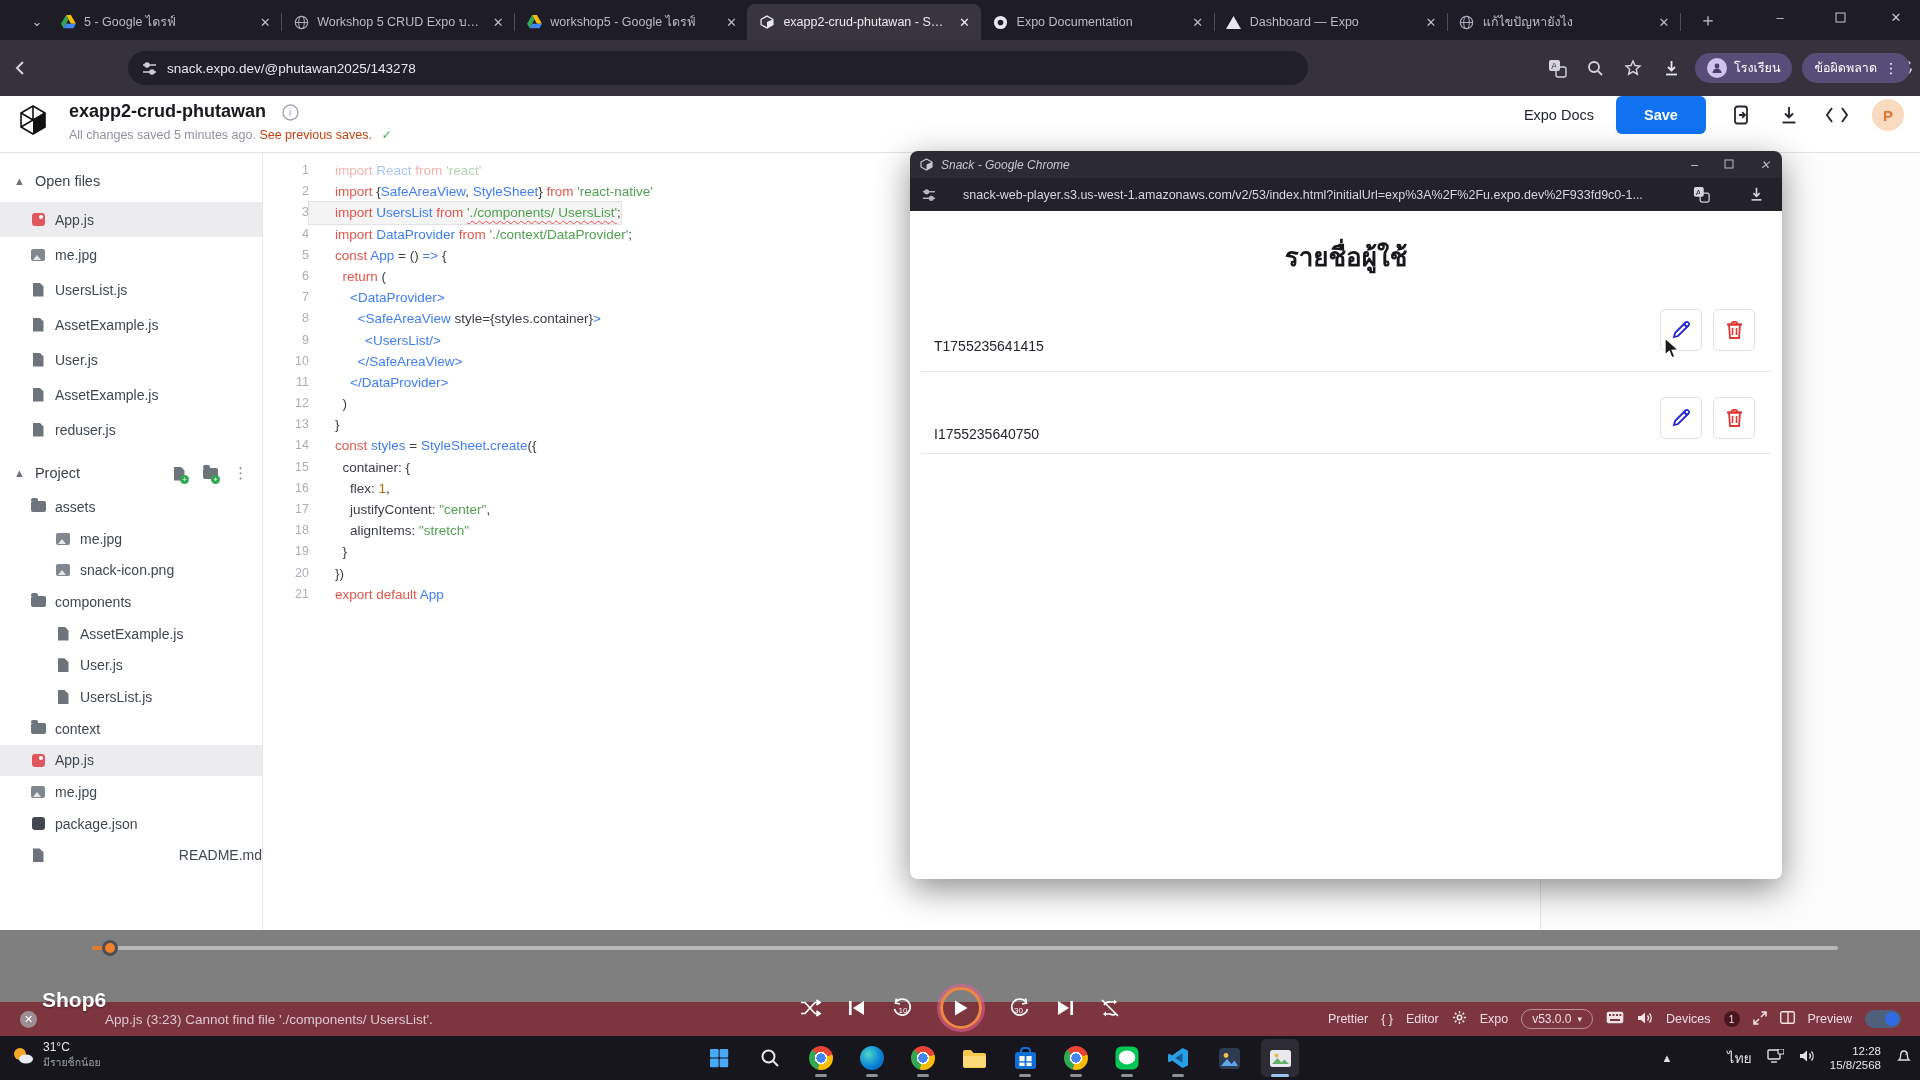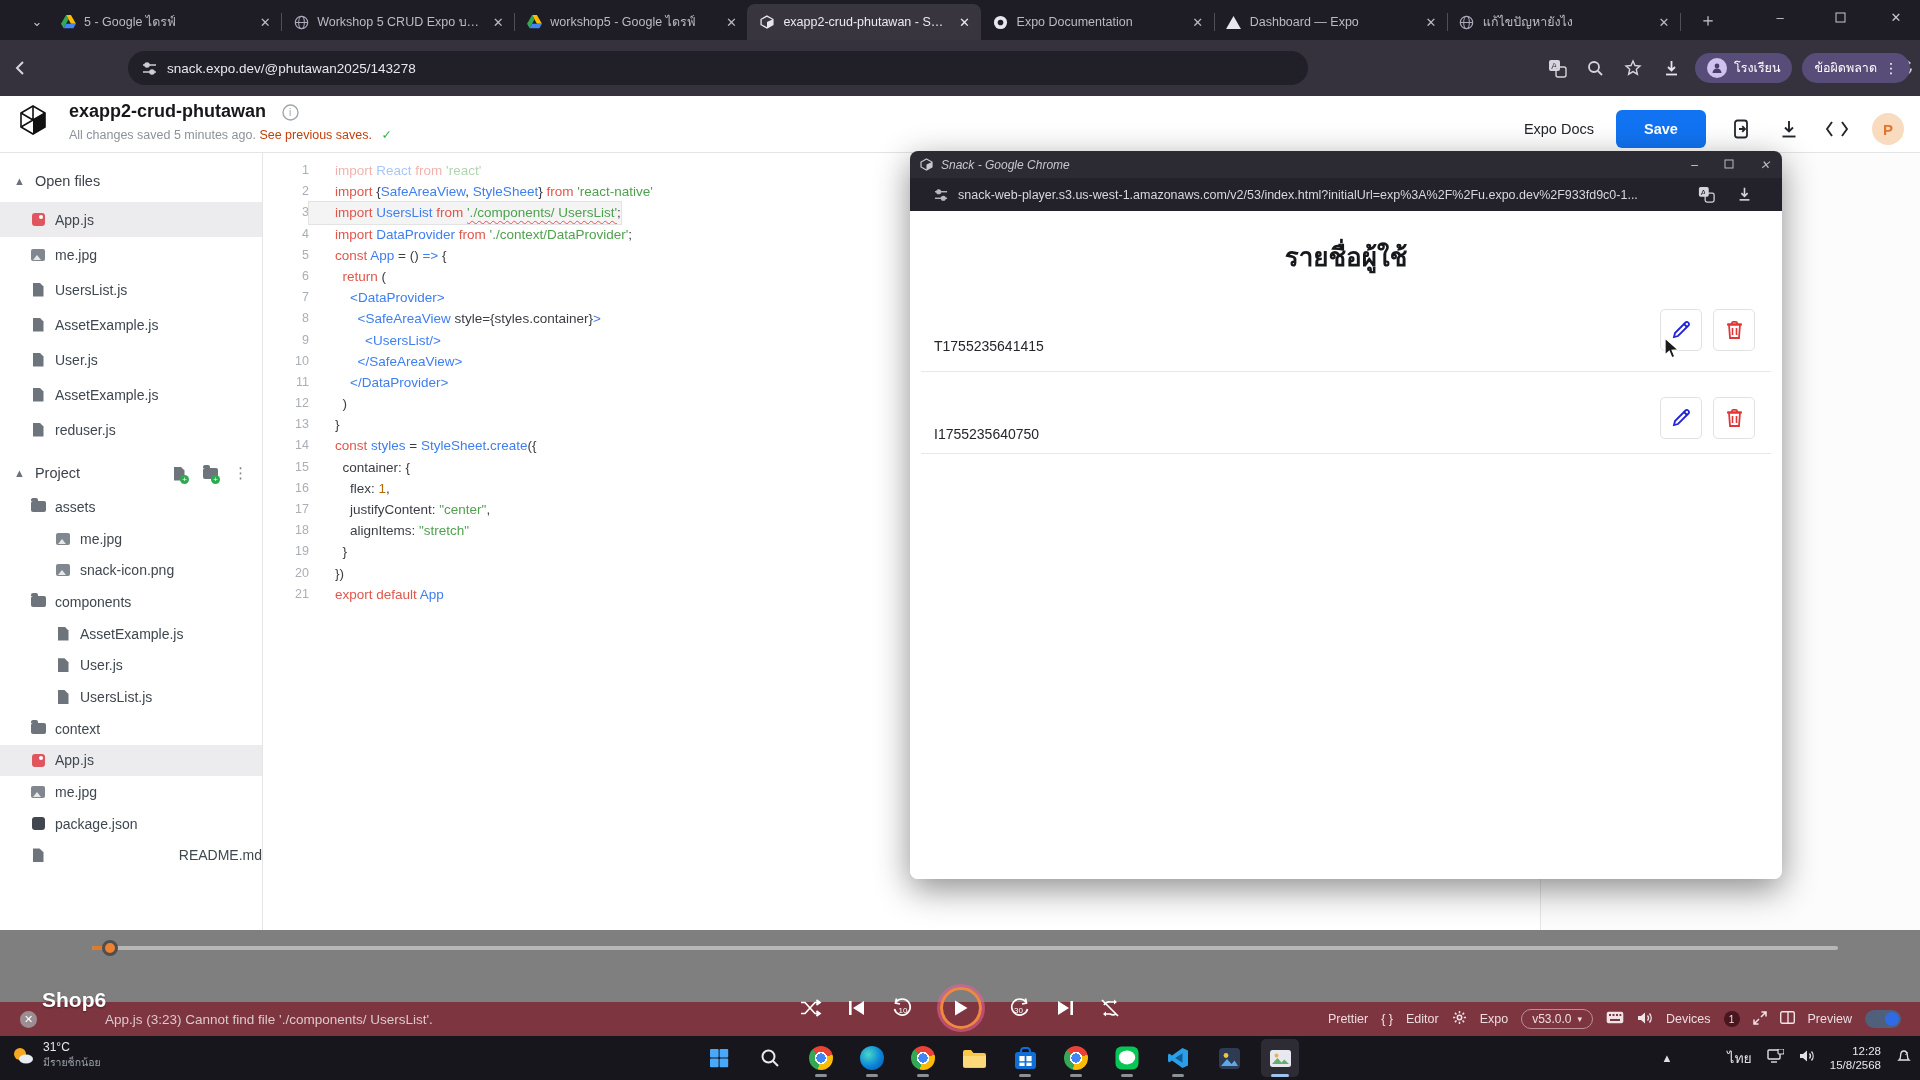--- a/index.html
+++ b/index.html
@@ -27,21 +27,21 @@
   .chip{height:30px;border-radius:15px;background:#584c78;color:#fff;font-size:12.5px;display:flex;align-items:center;gap:7px;padding:0 12px;}
   .chip .cav{width:20px;height:20px;border-radius:10px;background:#cfc2ef;display:flex;align-items:center;justify-content:center;}
   
   #snackhdr{left:0;top:96px;width:1920px;height:57px;background:#fff;border-bottom:1px solid #e4e4e7;}
   #logo{left:18px;top:104px;}
   #title{left:69px;top:101px;font-size:18px;font-weight:bold;color:#15171b;}
   #infoic{left:282px;top:104px;color:#9aa0a8;}
   #subtitle{left:69px;top:127px;font-size:12.5px;color:#8d929b;}
   #subtitle a{color:#c2410c;}
   #subtitle .ck{color:#2fae4e;margin-left:6px;}
-  #hdr-right{right:16px;top:109px;display:flex;align-items:center;gap:22px;height:40px;}
+  #hdr-right{right:16px;top:95px;display:flex;align-items:center;gap:22px;height:40px;}
   #expodocs{font-size:14.5px;color:#22252b;font-weight:500;}
   #savebtn{width:90px;height:38px;background:#1173f2;color:#fff;font-size:14.5px;font-weight:600;border:none;border-radius:6px;display:flex;align-items:center;justify-content:center;}
   .hic{width:26px;height:26px;display:flex;align-items:center;justify-content:center;}
   #avatar{width:32px;height:32px;border-radius:16px;background:#f9dcc0;color:#e1762f;font-weight:bold;font-size:15px;display:flex;align-items:center;justify-content:center;}
   
   #sidebar{left:0;top:153px;width:263px;height:777px;background:#fff;border-right:1px solid #e6e6e9;}
   .sechdr{display:flex;align-items:center;height:32px;padding-left:14px;color:#3d434b;font-size:14.5px;font-weight:500;gap:10px;position:relative;}
   .chev{color:#6b727b;font-size:11px;}
   .fitem{display:flex;align-items:center;height:35px;gap:9px;font-size:14px;color:#3f474f;padding-left:30px;}
   .fitem.sel{background:#ececef;}
@@ -68,21 +68,21 @@
   .codeline.fade .ct{opacity:.45;}
   .tk{color:#e0564b;} .tv{color:#3f7ef0;} .ts{color:#50a14f;} .tp{color:#3a3d44;} .tn{color:#b76b01;}
   .tsq{color:#50a14f;text-decoration:underline wavy #f05050 1px;text-underline-offset:3px;}
   #code{position:absolute;left:0;top:7px;width:100%;}
   #pvdivider{left:1540px;top:153px;width:1px;height:777px;background:#e6e6e9;}
   #pvpanel{left:1541px;top:153px;width:379px;height:777px;background:#fcfcfd;}
   
   #popup{left:910px;top:151px;width:872px;height:728px;border-radius:8px;box-shadow:0 10px 34px rgba(0,0,0,.45);background:#fff;}
   #pop-title{position:absolute;left:0;top:0;width:100%;height:27px;background:#2c2a33;border-radius:8px 8px 0 0;display:flex;align-items:center;padding:0 10px;gap:8px;color:#c9c6d1;font-size:12px;font-style:italic;}
   #pop-ctl{position:absolute;right:12px;top:0;height:27px;display:flex;align-items:center;gap:26px;color:#bdbac6;font-size:12px;}
-  #pop-url{position:absolute;left:0;top:27px;width:100%;height:33px;background:#232129;display:flex;align-items:center;padding:0 24px;gap:10px;}
+  #pop-url{position:absolute;left:0;top:27px;width:100%;height:33px;background:#232129;display:flex;align-items:center;padding:0 12px;gap:27px;}
   #pop-url .url{color:#d8d6de;font-size:12.5px;white-space:nowrap;overflow:hidden;flex:1;}
   #pop-body{position:absolute;left:0;top:60px;width:100%;height:668px;background:#fff;border-radius:0 0 8px 8px;overflow:hidden;}
   #pop-head{position:absolute;left:0;top:25px;width:100%;text-align:center;font-size:26px;font-weight:600;color:#17181c;}
   .prow-name{position:absolute;left:24px;font-size:14px;color:#24262b;}
   .rowbtns{position:absolute;right:27px;display:flex;gap:11px;}
   .sqbtn{width:42px;height:42px;border:1px solid #e2e2e5;border-radius:5px;background:#fff;display:flex;align-items:center;justify-content:center;}
   .pdiv{position:absolute;left:11px;right:11px;height:1px;background:#e8e8ea;}
   
   #graystrip{left:0;top:930px;width:1920px;height:72px;background:#7f7f80;}
   #ttrack{left:92px;top:946px;width:1746px;height:4px;border-radius:2px;background:#b7b7b7;}

